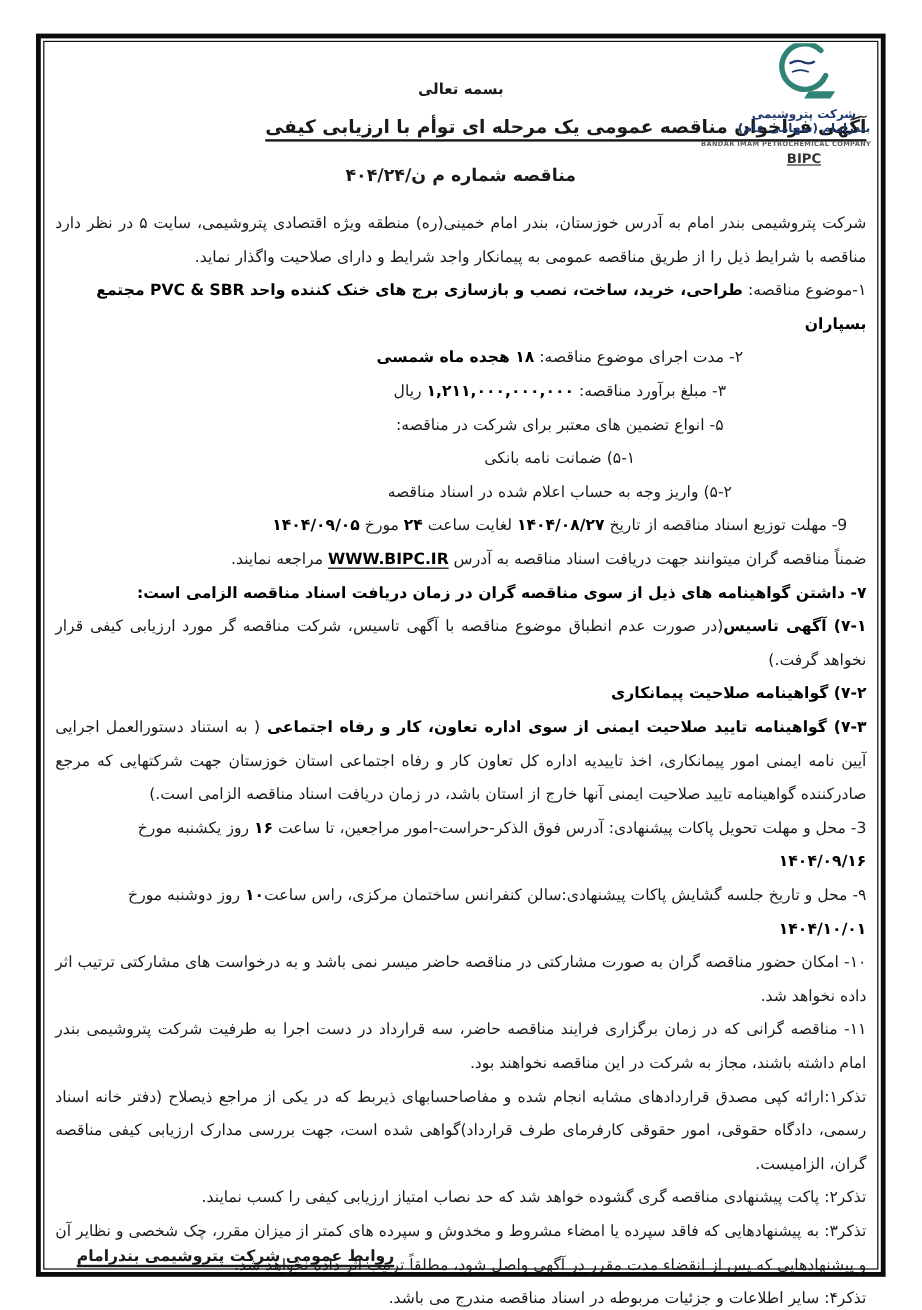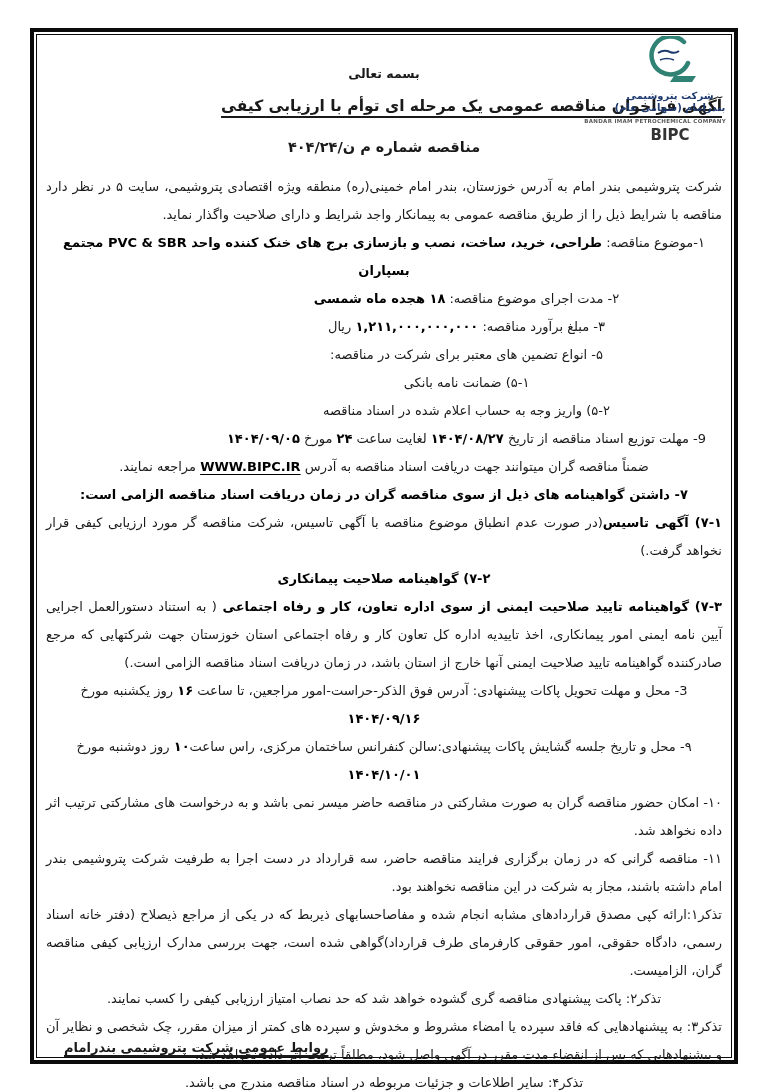--- a/index.html
+++ b/index.html
@@ -34,28 +34,28 @@
     position:absolute;top:0;left:auto;right:4px;width:112px;text-align:center;direction:rtl;
   }
   .logo svg{display:block;margin:0 auto;}
   .logo-calligraphy{
     font-size:10px;font-weight:bold;color:#1e3a6e;line-height:1.2;display:block;margin-top:2px;
   }
   .logo-en{
     font-size:5.5px;letter-spacing:.3px;color:#5a5a5a;font-weight:bold;display:block;margin-top:4px;white-space:nowrap;
   }
   .logo-abbr{
-    font-size:15px;font-weight:bold;color:#333;display:block;margin-top:2px;
+    font-size:11px;font-weight:bold;color:#333;display:block;margin-top:2px;text-decoration:underline;
   }
   
   .doc-body{
     margin-top:18px;font-size:13px;line-height:28px;
   }
   .para{direction:rtl;}
-  .para.right{text-align:center;}
+  .para.right{text-align:right;}
   .para.center{text-align:center;margin-left:165px;}
   .para.justify{text-align:justify;text-align-last:right;}
   .para .b{font-weight:bold;color:#000;}
   .para .u{text-decoration:underline;text-underline-offset:3px;}
   
   .footer{
     position:absolute;bottom:1px;left:26px;direction:rtl;
     font-size:13px;font-weight:bold;
     text-decoration:underline;text-underline-offset:3px;text-decoration-thickness:1.5px;
   }

